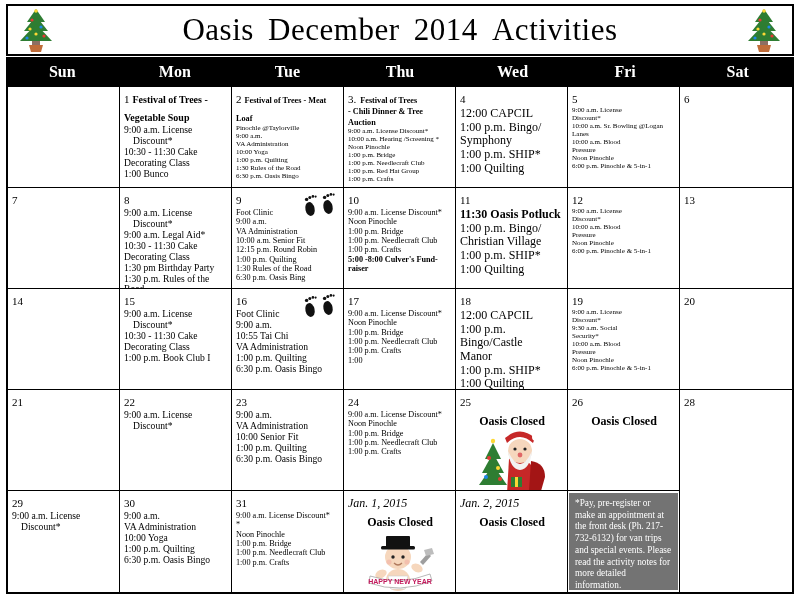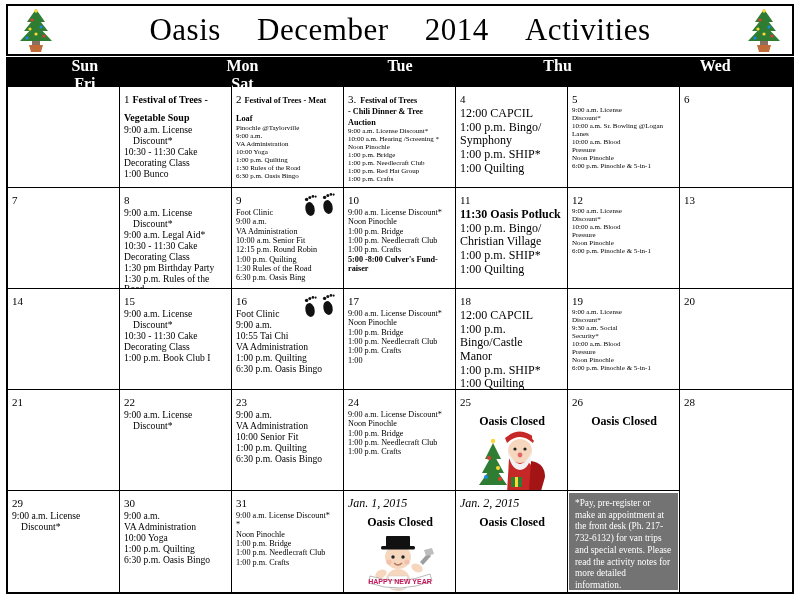--- a/index.html
+++ b/index.html
@@ -28,26 +28,26 @@
   }
   .tree-icon { width: 44px; height: 46px; flex: 0 0 44px; }
   .banner-title {
     flex: 1 1 auto;
     text-align: center;
     font-size: 31px;
     letter-spacing: 0.5px;
     font-family: "Liberation Serif", "DejaVu Serif", serif;
     white-space: nowrap;
   }
-  .banner-title span { margin: 0 14px; }
+  .banner-title span { margin: 0 3px; }
 
   
   .dow-row {
     display: grid;
-    grid-template-columns: repeat(5, 1fr);
+    grid-template-columns: repeat(7, 1fr);
     background: #000;
     color: #fff;
     height: 30px;
     margin-top: 1px;
   }
   .dow {
     display: flex; align-items: center; justify-content: center;
     font-size: 16px; font-weight: bold;
     font-family: "Liberation Serif", "DejaVu Serif", serif;
   }

